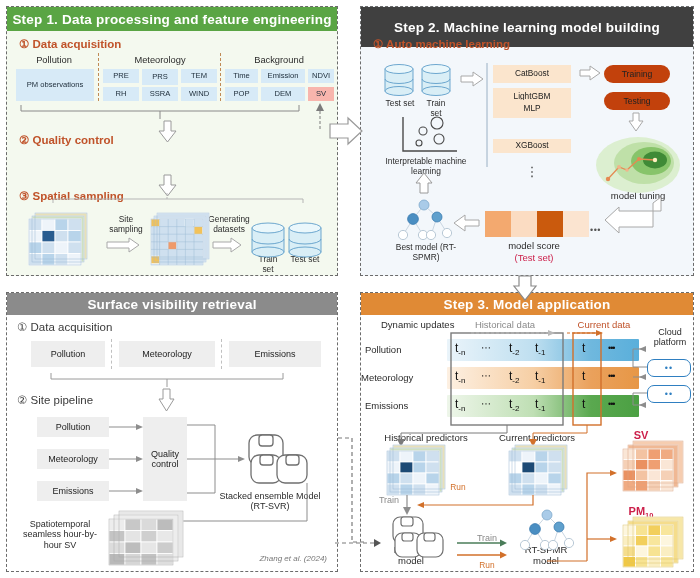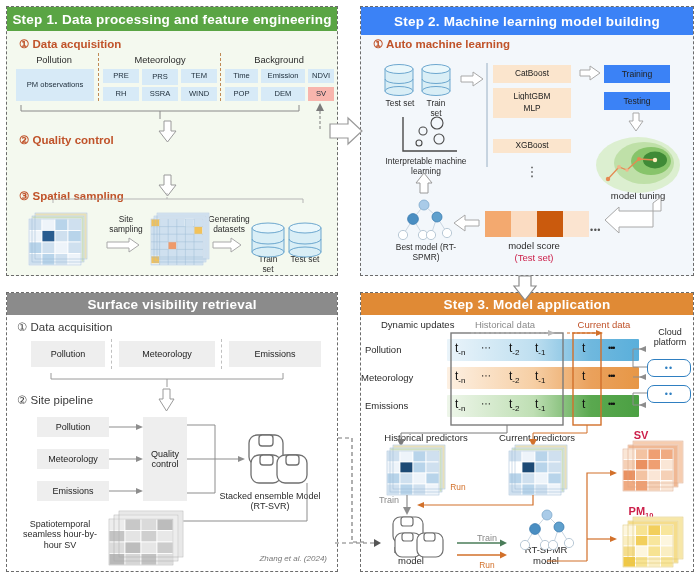--- a/index.html
+++ b/index.html
@@ -15,21 +15,21 @@
   .orangeT{color:#c0532a;}
   .grayT{color:#3b3b3b;}
 
   .chip{background:#d7eaf7;color:#1c2b38;font-size:7.6px;display:flex;align-items:center;justify-content:center;
         text-align:center;line-height:1.05;box-sizing:border-box;}
   .chipPink{background:#f8b5ad;}
   .grpLbl{font-size:9.3px;color:#2b2b2b;text-align:center;}
   .vdash{position:absolute;border-left:1.2px dashed #c08a55;}
 
   .beige{background:#fbe5cd;color:#222;font-size:8.3px;display:flex;align-items:center;justify-content:center;text-align:center;line-height:1.15;}
-  .greenbox{background:#3b82f6;color:#222;font-size:8.6px;display:flex;align-items:center;justify-content:center;}
+  .greenbox{background:#c2410c;color:#222;font-size:8.6px;display:flex;align-items:center;justify-content:center;border-radius:9px;}
   .graybox{background:#eeeeee;color:#222;font-size:9px;display:flex;align-items:center;justify-content:center;text-align:center;line-height:1.15;}
 
   .lbl{position:absolute;font-size:8.4px;color:#2b2b2b;text-align:center;line-height:1.15;}
   .lblG{position:absolute;font-size:9px;color:#8a8a8a;text-align:center;line-height:1.15;}
 
   svg{position:absolute;left:0;top:0;overflow:visible;}
 
   .rowbar{position:absolute;border-radius:1px;}
   .tlbl{position:absolute;font-size:12px;color:#111;}
   .tsub{font-size:8px;vertical-align:sub;}
@@ -158,21 +158,21 @@
       <g>
         <rect x="282" y="221" width="32" height="24" fill="#d9eef6" stroke="#5f9ec9" stroke-width="0.9"></rect>
         <ellipse cx="298" cy="245" rx="16" ry="5" fill="#d9eef6" stroke="#5f9ec9" stroke-width="0.9"></ellipse>
         <ellipse cx="298" cy="221" rx="16" ry="5" fill="#eaf7fb" stroke="#5f9ec9" stroke-width="0.9"></ellipse>
         <path d="M282,232 a16,5 0 0 0 32,0" fill="none" stroke="#5f9ec9" stroke-width="0.9"></path>
       </g>
     </svg>
   </div>
 
   <div class="panel dashed" style="left:360px;top:6px;width:334px;height:270px;background:#f3f7fb;">
-    <div class="phead" style="height:28px;background:#3b82f6;">Step 2. Machine learning model building</div>
+    <div class="phead" style="height:40px;background:#404040;">Step 2. Machine learning model building</div>
 
     <div class="secTitle orangeT" style="position:absolute;left:12px;top:30px;">① Auto machine learning</div>
 
     <div class="lbl" style="left:24px;top:92px;width:30px;">Test set</div>
     <div class="lbl" style="left:59px;top:92px;width:32px;">Train set</div>
 
     <div class="beige" style="position:absolute;left:132px;top:58px;width:78px;height:18px;">CatBoost</div>
     <div class="beige" style="position:absolute;left:132px;top:81px;width:78px;height:18px;">LightGBM</div>
     <div class="beige" style="position:absolute;left:132px;top:93px;width:78px;height:18px;">MLP</div>
     <div class="beige" style="position:absolute;left:132px;top:132px;width:78px;height:14px;">XGBoost</div>

